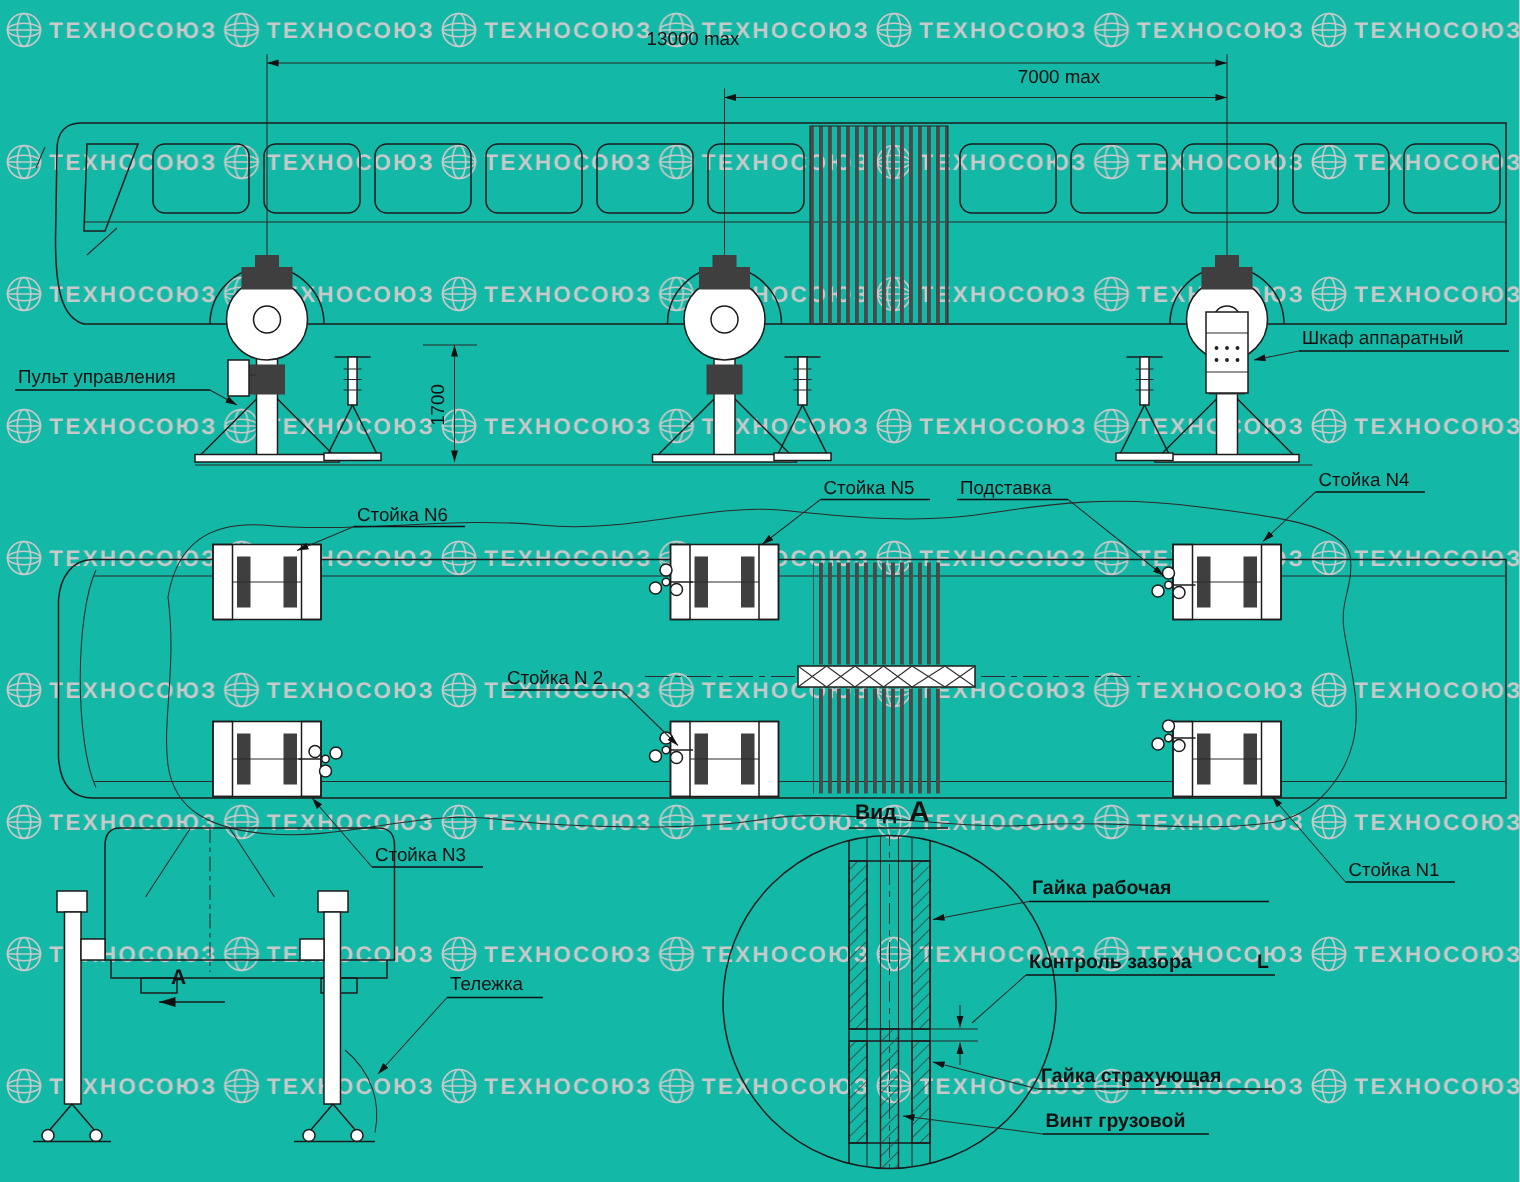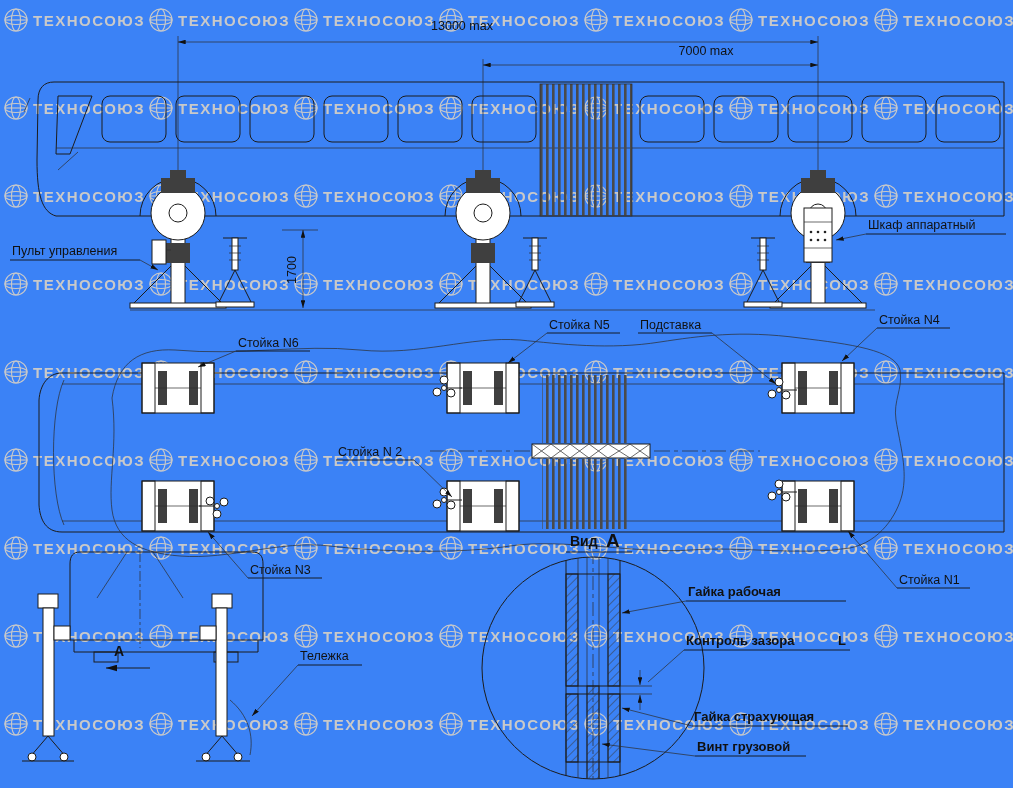--- a/index.html
+++ b/index.html
@@ -1,16 +1,16 @@
 <!DOCTYPE html>
 <html><head>
 <meta charset="utf-8">
 <style>
   html,body{margin:0;padding:0;background:#fff;}
-  .canvas{position:relative;width:1013px;height:788px;background:#3b82f6;overflow:hidden;
+  .canvas{position:relative;width:1013px;height:788px;background:#14b8a6;overflow:hidden;
           font-family:"Liberation Sans",sans-serif;}
   svg{position:absolute;left:0;top:0;}
   .ln{stroke:#1c1c1c;stroke-width:1;fill:none;}
   .thin{stroke:#2b2b2b;stroke-width:.7;fill:none;}
   .fillw{fill:#ffffff;stroke:#1c1c1c;stroke-width:1;}
   .dark{fill:#3f3f3f;stroke:none;}
   .hatchfill{fill:url(#hatch);stroke:#1c1c1c;stroke-width:.9;}
   .dim{font:12.5px "Liberation Sans",sans-serif;fill:#111;}
   .lbl{font:12.5px "Liberation Sans",sans-serif;fill:#111;}
   .lblb{font:700 13px "Liberation Sans",sans-serif;fill:#111;}

